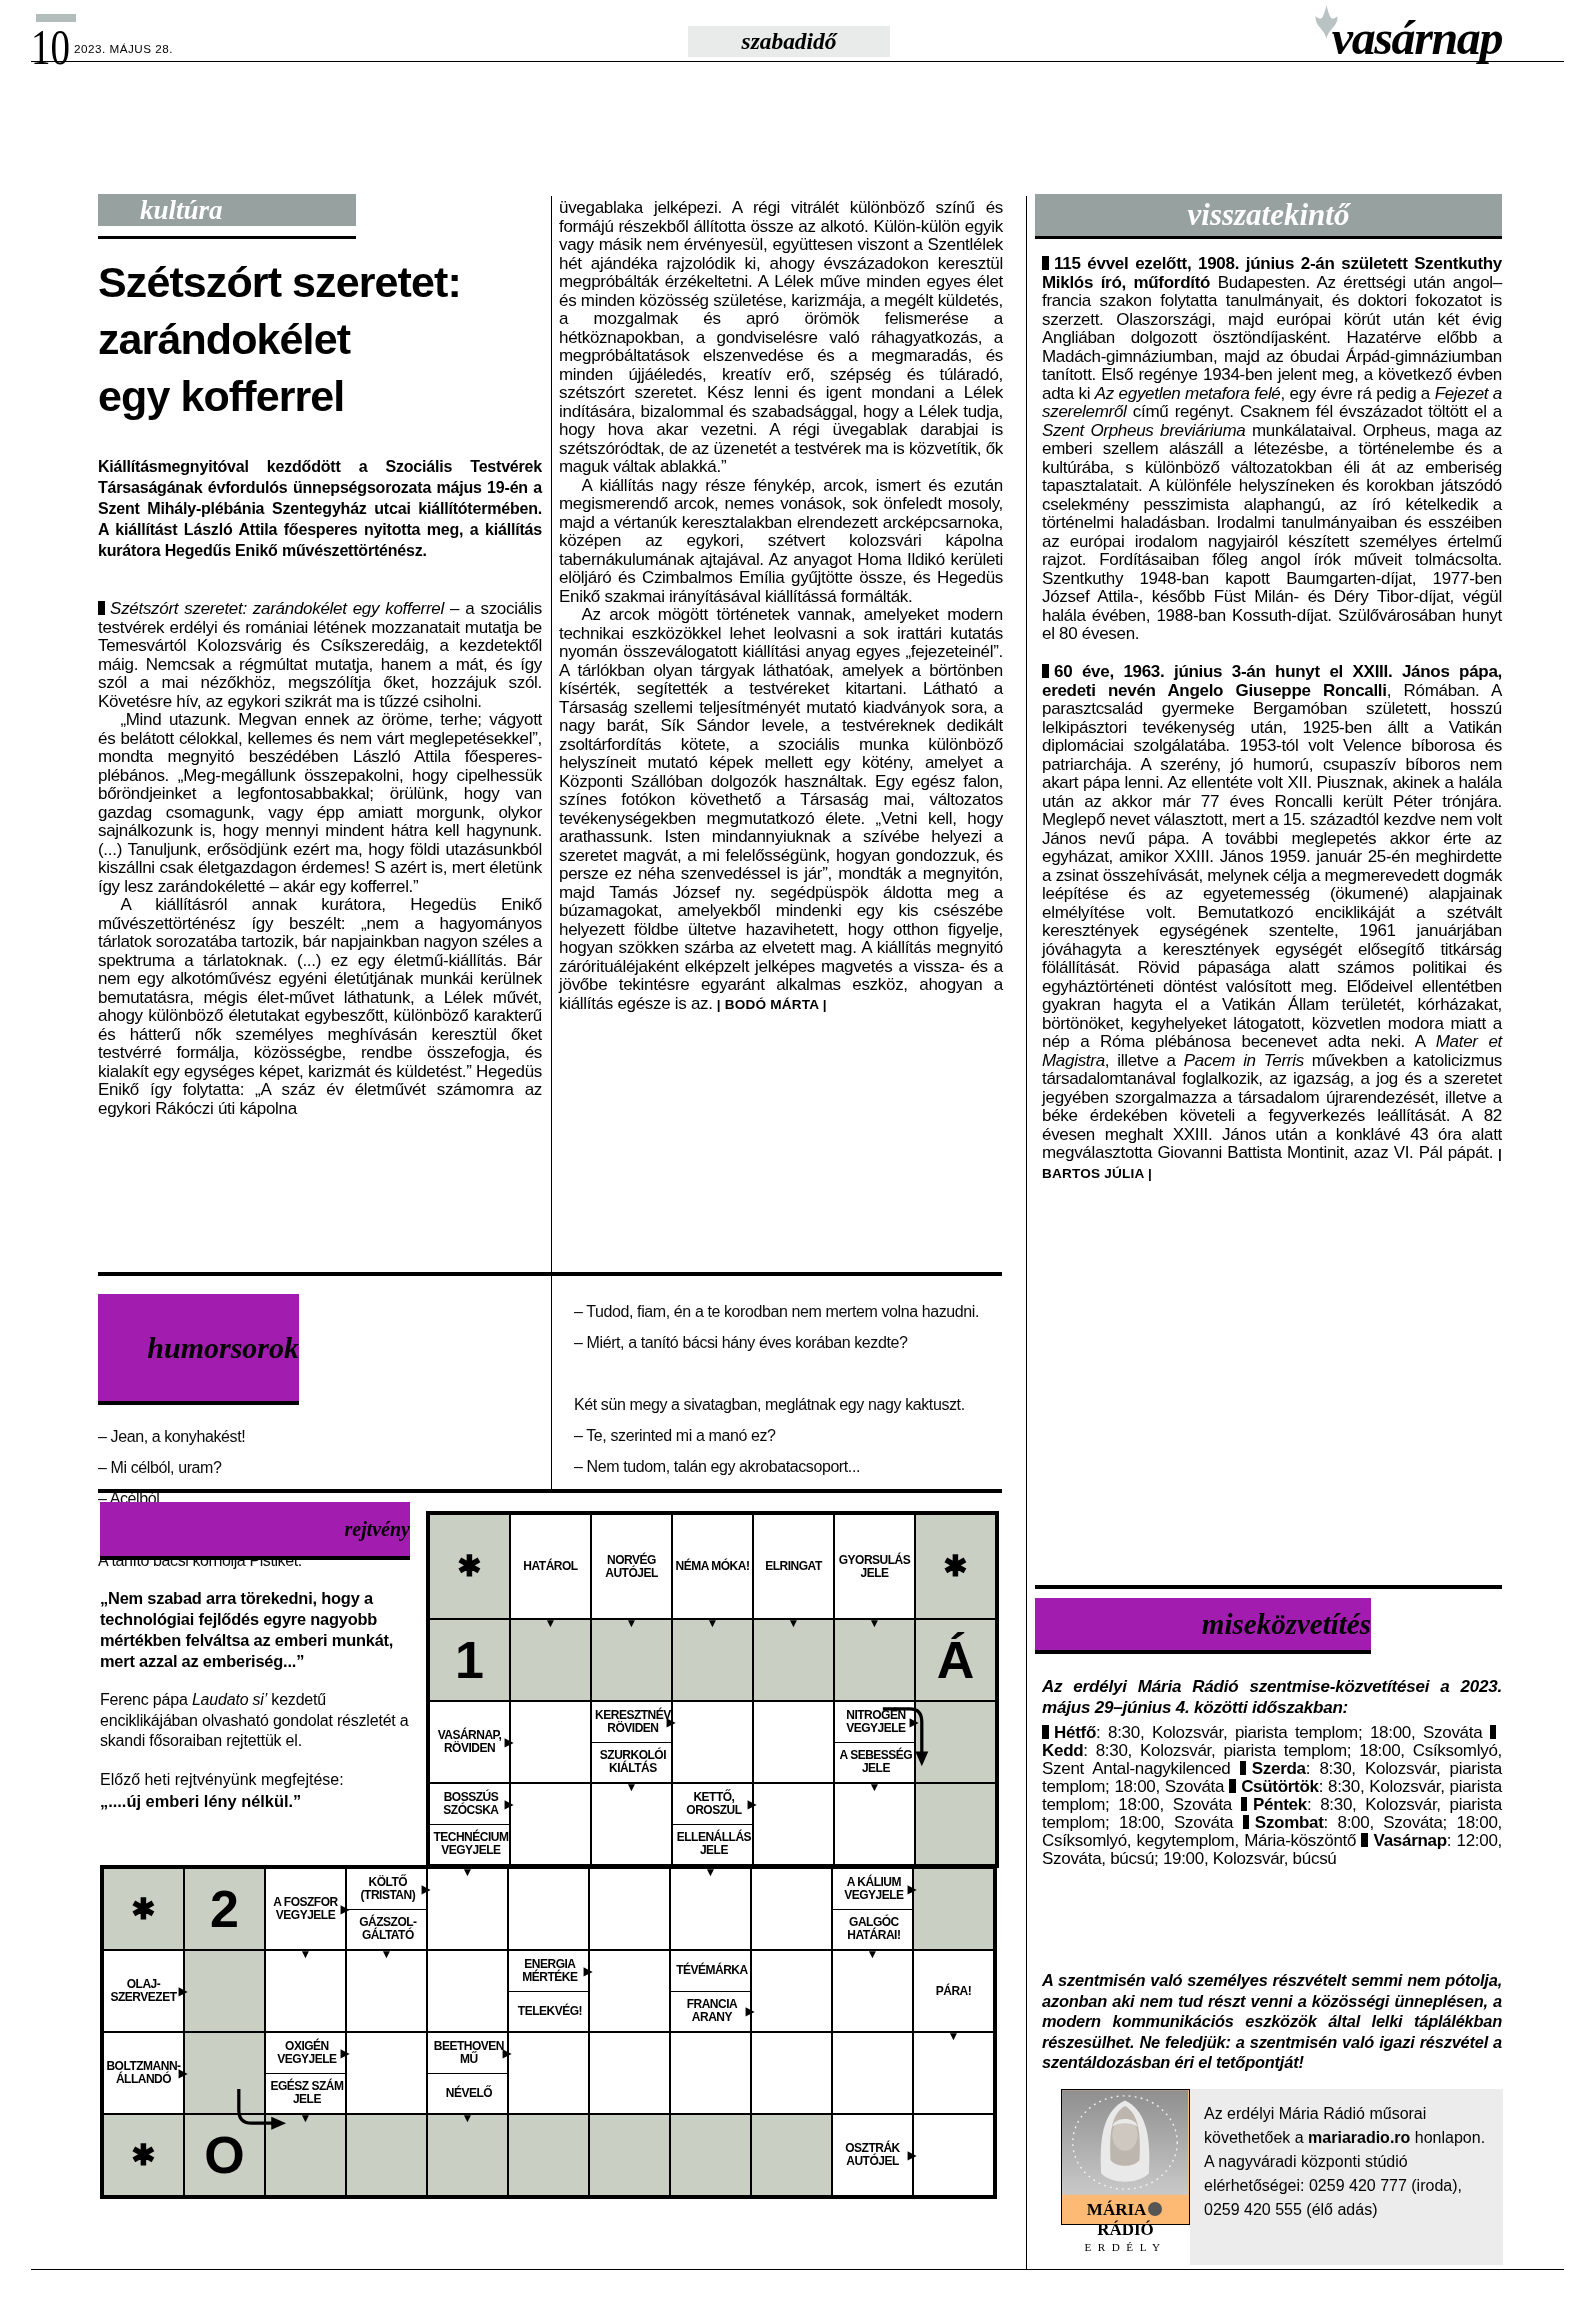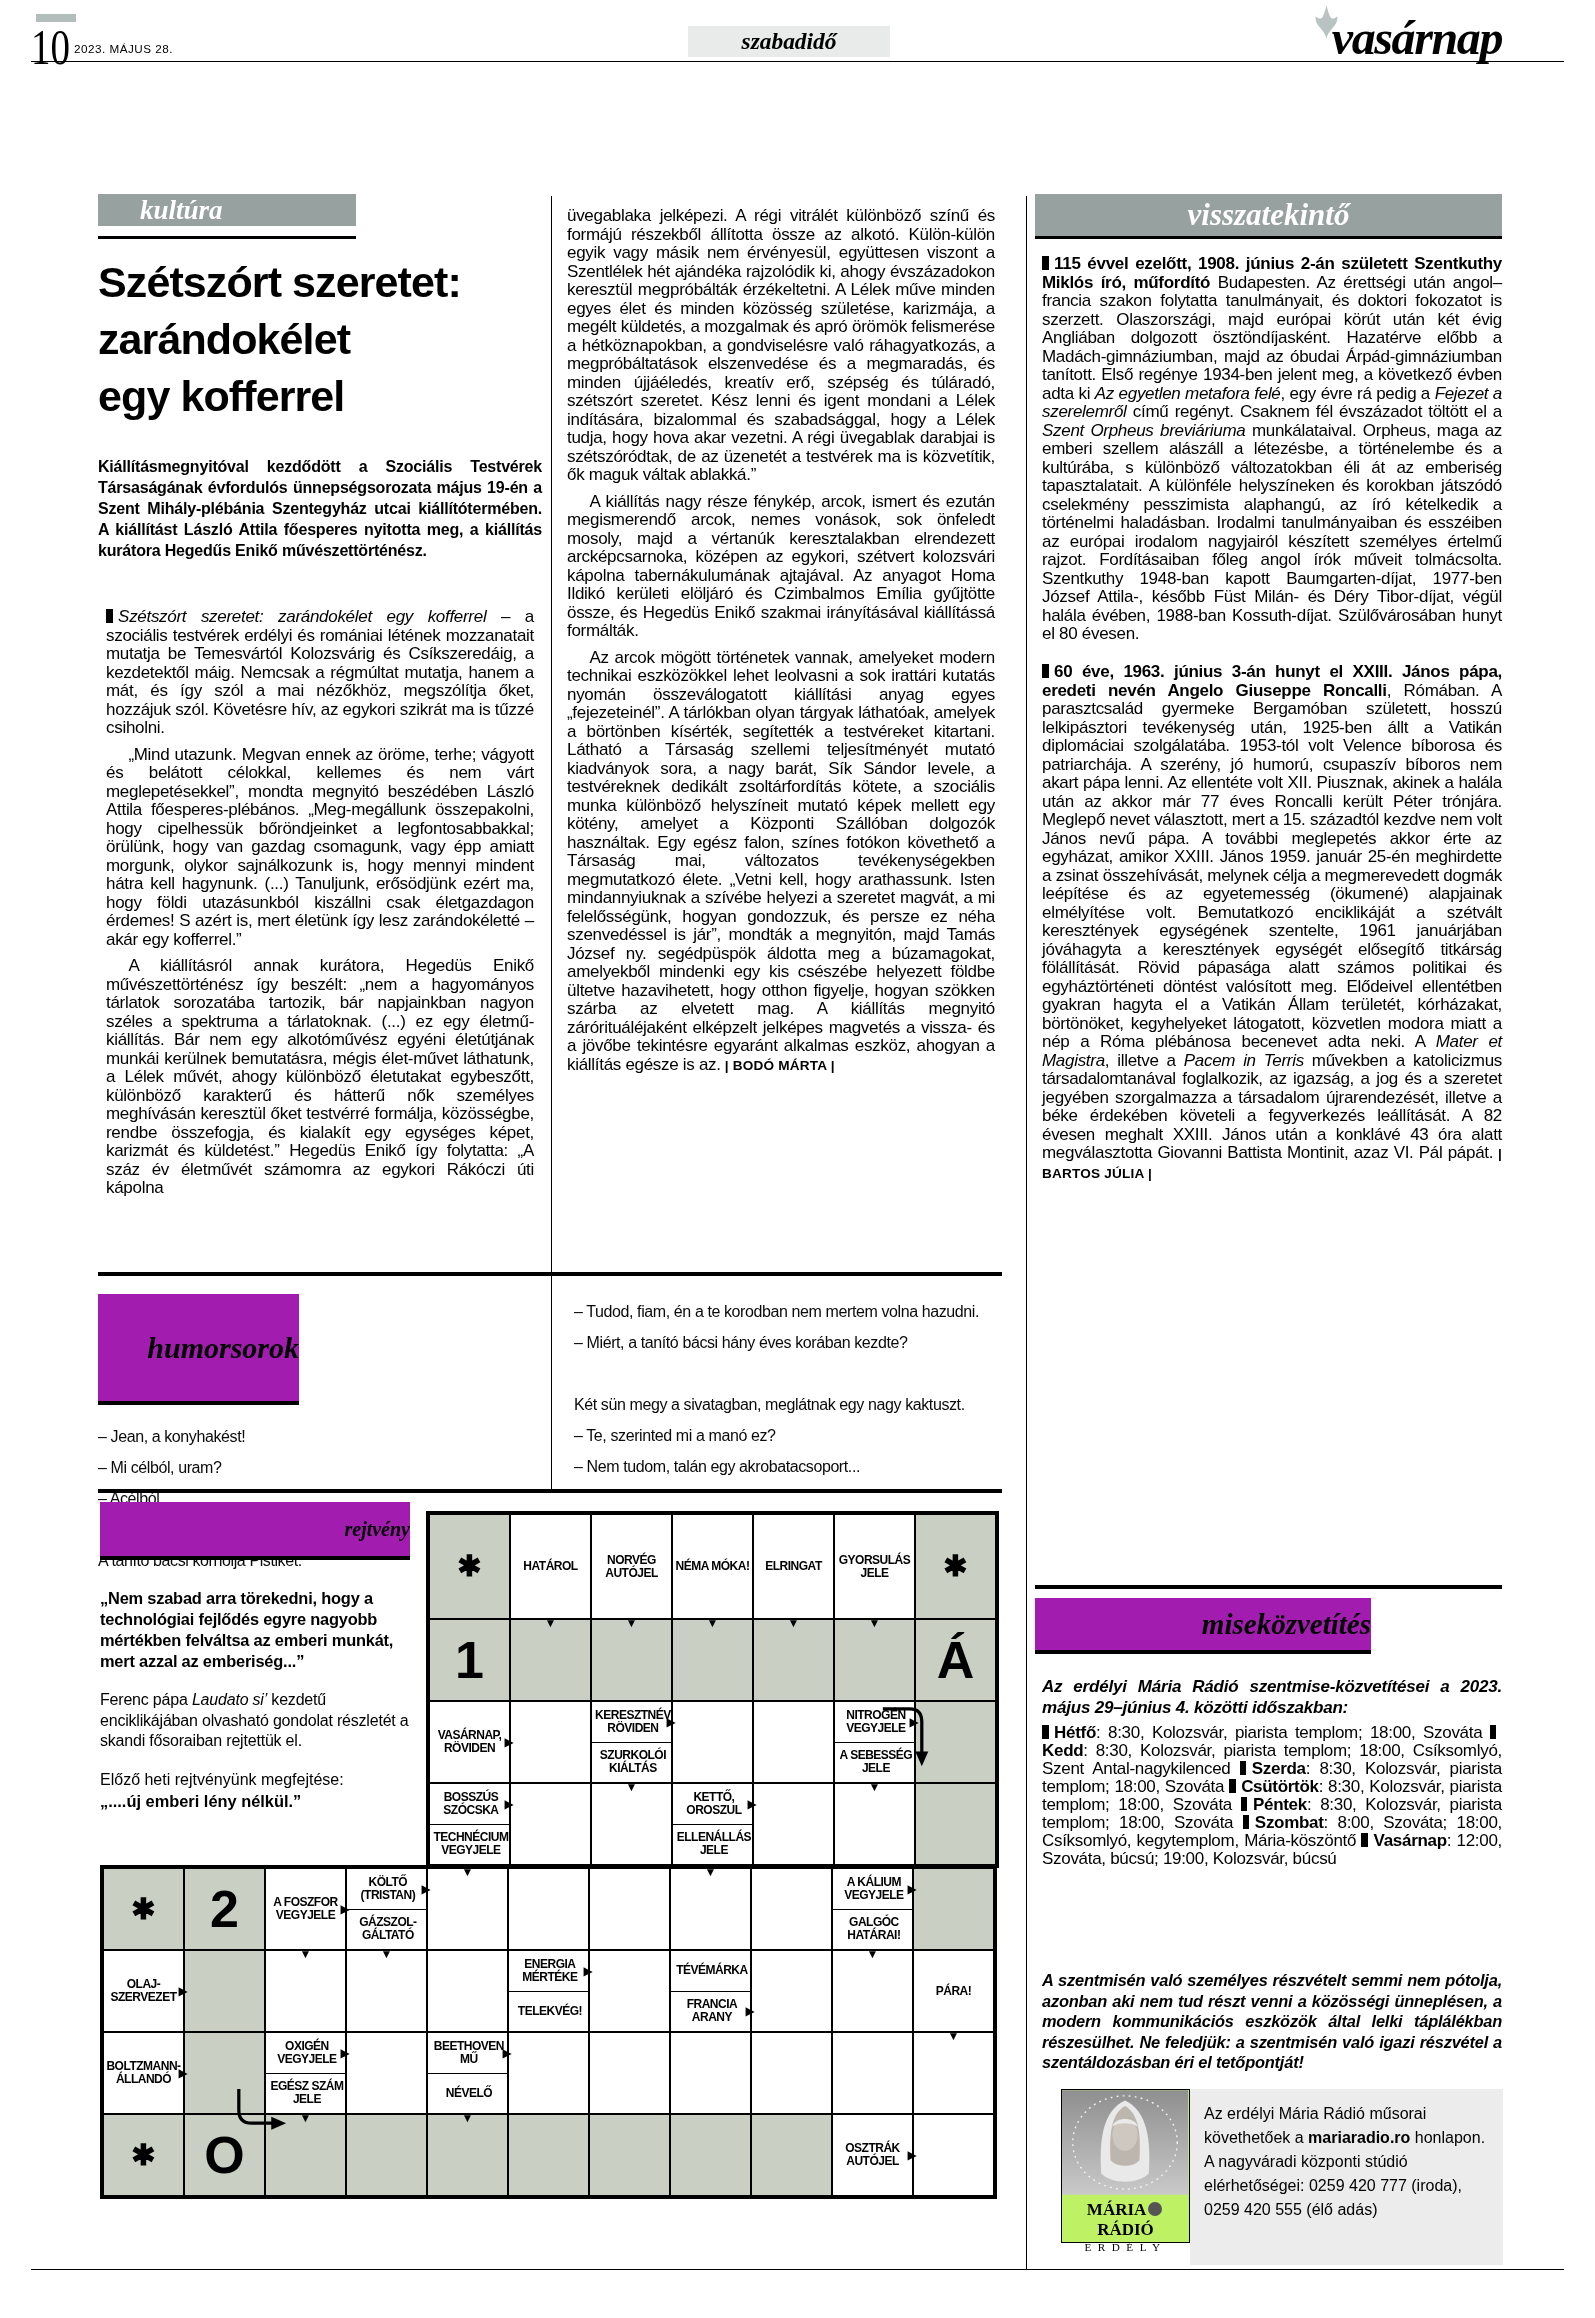--- a/index.html
+++ b/index.html
@@ -4,21 +4,21 @@
 <style>
   html,body{margin:0;padding:0;background:#fff;}
   .page{position:relative;width:1595px;height:2319px;background:#fff;overflow:hidden;
         font-family:"Liberation Sans",sans-serif;color:#000;}
   .abs{position:absolute;}
   .rule{position:absolute;background:#000;}
   .serifbox{font-family:"Liberation Serif",serif;font-style:italic;font-weight:700;}
   .graybox{background:#97a19f;color:#fff;display:flex;align-items:center;}
   .litebox{background:#a21caf;color:#000;display:flex;align-items:center;justify-content:flex-end;}
   .body-text{font-size:17px;line-height:18.5px;text-align:justify;letter-spacing:-0.3px;}
-  .para{margin:8px;}
+  .para{margin:0;}
   .para.ind{text-indent:22.4px;}
   .i{font-style:italic;}
   .b{font-weight:700;}
   .bi{font-weight:700;font-style:italic;}
   .byl{font-weight:700;font-size:13.6px;letter-spacing:0.2px;}
   .sqmark{display:inline-block;width:6.5px;height:14px;background:#000;margin-right:5.6px;vertical-align:-0.9px;}
   .headline{font-size:43px;line-height:57px;font-weight:700;letter-spacing:-0.9px;}
   .hl-line{white-space:nowrap;}
   .lead{font-weight:700;font-size:16px;line-height:21px;text-align:justify;letter-spacing:-0.2px;}
   .humor{font-size:16px;line-height:31px;letter-spacing:-0.4px;color:#0a0a0a;}
@@ -353,21 +353,21 @@
   <div class="abs rule" style="left:1035px;top:1585px;width:467px;height:3.7px;"></div>
   <div class="abs serifbox litebox" style="left:1035px;top:1598px;width:336px;height:52px;font-size:29px;">
     <span>miseközvetítés</span>
   </div>
   <div class="abs rule" style="left:1035px;top:1650px;width:336px;height:3.7px;"></div>
 
   <div class="abs bi" style="left:1042px;top:1676px;width:460px;font-size:17px;line-height:21px;text-align:justify;letter-spacing:-0.2px;">Az erdélyi Mária Rádió szentmise-közvetítései a 2023. május 29–június 4. közötti időszakban:</div>
   <div class="abs body-text" id="schedule" style="left:1042px;top:1724px;width:460px;line-height:18px;"><span class="sqmark"></span><span class="b">Hétfő</span><span>: 8:30, Kolozsvár, piarista templom; 18:00, Szováta </span><span class="sqmark"></span><span class="b">Kedd</span><span>: 8:30, Kolozsvár, piarista templom; 18:00, Csíksomlyó, Szent Antal-nagykilenced </span><span class="sqmark"></span><span class="b">Szerda</span><span>: 8:30, Kolozsvár, piarista templom; 18:00, Szováta </span><span class="sqmark"></span><span class="b">Csütörtök</span><span>: 8:30, Kolozsvár, piarista templom; 18:00, Szováta </span><span class="sqmark"></span><span class="b">Péntek</span><span>: 8:30, Kolozsvár, piarista templom; 18:00, Szováta </span><span class="sqmark"></span><span class="b">Szombat</span><span>: 8:00, Szováta; 18:00, Csíksomlyó, kegytemplom, Mária-köszöntő </span><span class="sqmark"></span><span class="b">Vasárnap</span><span>: 12:00, Szováta, búcsú; 19:00, Kolozsvár, búcsú</span></div>
   <div class="abs bi" style="left:1042px;top:1970px;width:460px;font-size:16.4px;line-height:20.6px;text-align:justify;letter-spacing:-0.2px;">A szentmisén való személyes részvételt semmi nem pótolja, azonban aki nem tud részt venni a közösségi ünneplésen, a modern kommunikációs eszközök által lelki táplálékban részesülhet. Ne feledjük: a szentmisén való igazi részvétel a szentáldozásban éri el tetőpontját!</div>
 
-  <div class="abs" style="left:1061px;top:2089px;width:129px;height:154px;border:1.4px solid #000;box-sizing:border-box;background:#bef264;">
+  <div class="abs" style="left:1061px;top:2089px;width:129px;height:136px;border:1.4px solid #000;box-sizing:border-box;background:#fdba74;">
     <svg width="126" height="105" viewBox="0 0 270 224">
       <defs>
         <linearGradient id="bgG" x1="0" y1="0" x2="0" y2="1">
           <stop offset="0" stop-color="#8f8f8f"></stop>
             <stop offset="1" stop-color="#c9c9c9"></stop>
         </linearGradient>
       </defs>
       <rect x="0" y="0" width="270" height="224" fill="url(#bgG)"></rect>
       <ellipse cx="135" cy="112" rx="112" ry="100" fill="none" stroke="#f2f2f2" stroke-width="3" stroke-dasharray="4 9"></ellipse>
       <path d="M135 22 C96 40 78 86 84 178 C104 202 166 202 186 178 C192 86 174 40 135 22 Z" fill="#e9e9e9"></path>

